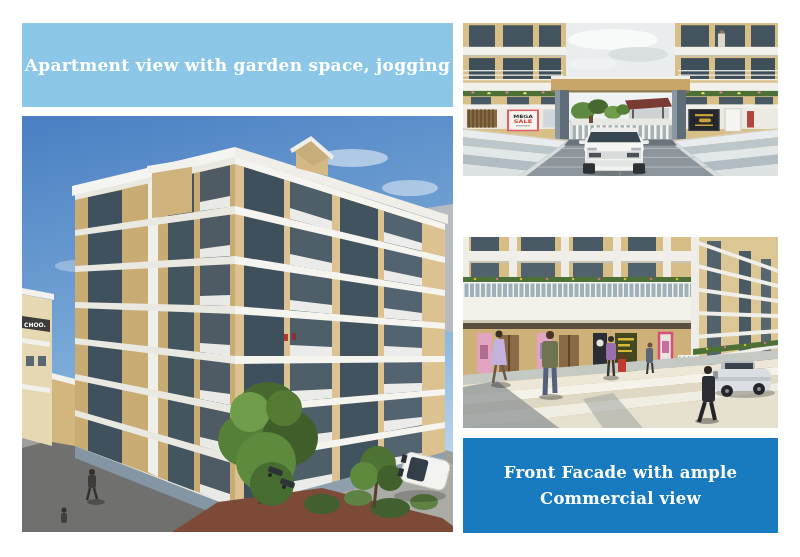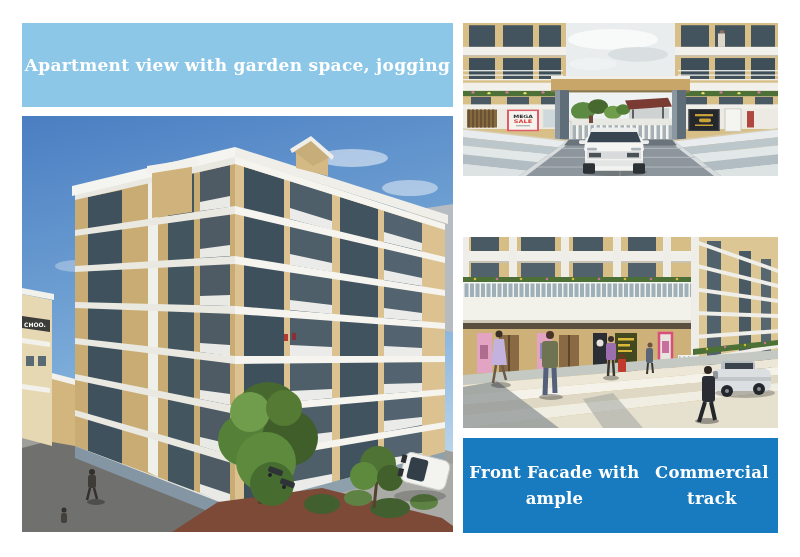--- a/index.html
+++ b/index.html
@@ -1,20 +1,20 @@
 <!DOCTYPE html>
 <html><head>
 <meta charset="utf-8">
 <style>
   html,body{margin:0;padding:0;background:#fff;}
   .page{position:relative;width:800px;height:557px;background:#ffffff;overflow:hidden;
         font-family:"DejaVu Serif",serif;}
   .panel{position:absolute;overflow:hidden;}
   .panel svg{display:block;width:100%;height:100%;}
-  .caption{position:absolute;display:flex;flex-direction:row;justify-content:center;
+  .caption{position:absolute;display:flex;flex-direction:column;justify-content:center;
            align-items:center;text-align:center;color:#fff;font-weight:bold;}
   .caption-top{left:22px;top:23px;width:431px;height:84px;background:#8cc7e8;
                font-size:17px;line-height:30px;letter-spacing:.3px;}
   .caption-bottom{left:463px;top:438px;width:315px;height:95px;background:#187abf;
                   font-size:16.5px;line-height:26px;letter-spacing:.2px;}
   .main-panel{left:22px;top:116px;width:431px;height:416px;}
   .entrance-panel{left:463px;top:23px;width:315px;height:153px;}
   .facade-panel{left:463px;top:237px;width:315px;height:191px;}
   text{font-family:"DejaVu Sans",sans-serif;font-weight:bold;}
 </style>
@@ -503,16 +503,16 @@
       <ellipse cx="244" cy="184" rx="12" ry="3" fill="#000000" opacity="0.35"></ellipse>
       <circle cx="245" cy="133" r="4" fill="#2e2620"></circle>
       <rect x="239" y="139" width="13" height="26" rx="3" fill="#2a2d33"></rect>
       <path d="M242,165 L236,185 M248,165 L252,183" stroke="#23262b" stroke-width="4"></path>
     </g>
   </svg>
   </div>
 
   <div class="caption caption-bottom" style="background-color: rgb(24, 122, 191); align-items: center;">
     <div>Front Facade with ample</div>
-    <div>Commercial track</div>
+    <div>Commercial view</div>
   </div>
 
 </div>
 
 </body></html>

